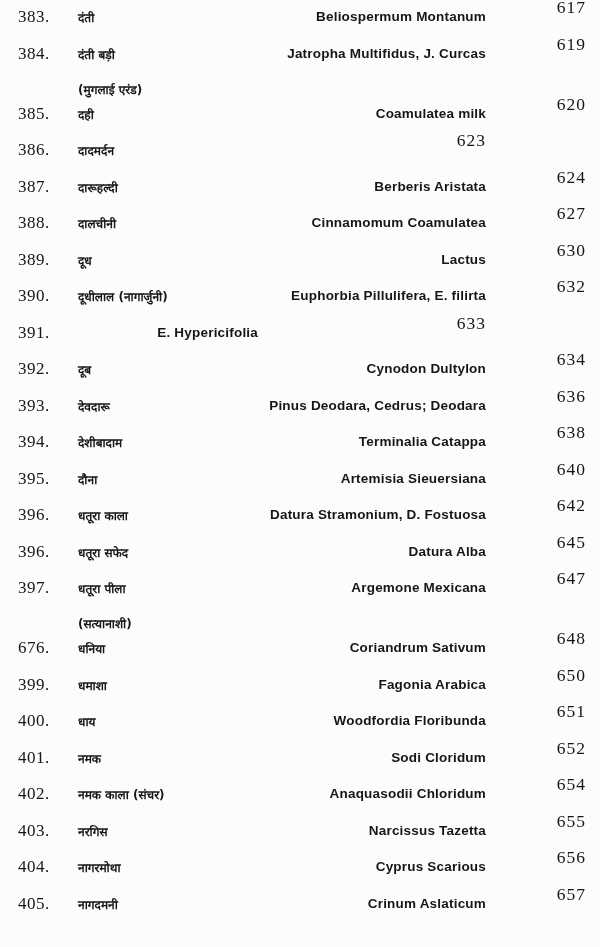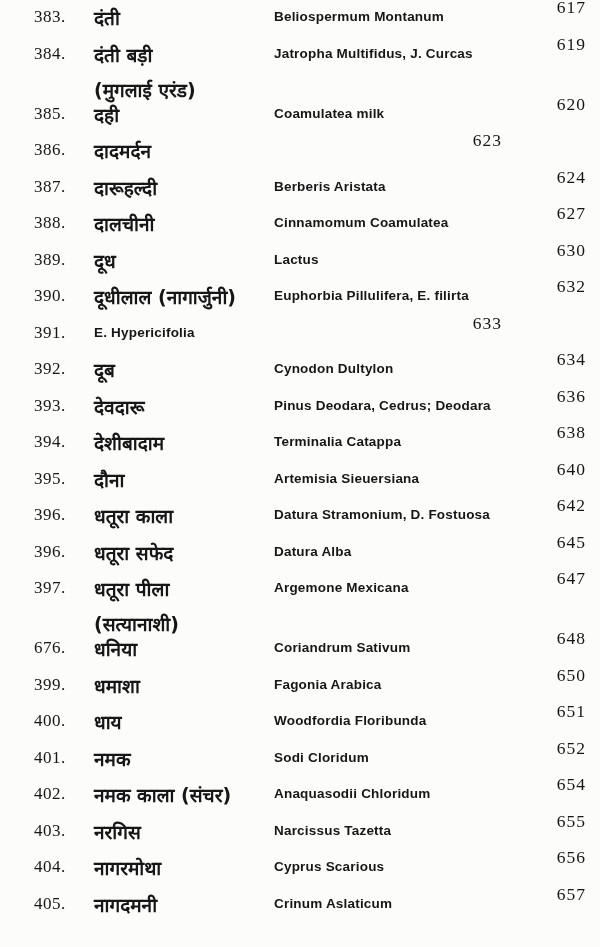--- a/index.html
+++ b/index.html
@@ -10,49 +10,50 @@
     width: 600px;
     height: 947px;
     background: #fcfcfb;
     color: #161616;
     overflow: hidden;
   }
   .scan-page {
     box-sizing: border-box;
     width: 600px;
     height: 947px;
-    padding: 5px 14px 0 34px;
+    padding: 5px 14px 0 18px;
   }
   .entry-row {
     display: grid;
     grid-template-columns: 60px 180px 228px 1fr;
     align-items: start;
     min-height: 36.5px;
   }
   .serial {
     font-family: "Liberation Serif", serif;
     font-size: 17px;
     letter-spacing: 0.5px;
     padding-top: 2px;
   }
   .hindi {
     font-family: "DejaVu Sans", sans-serif;
-    font-size: 19px;
+    font-size: 12px;
     font-weight: bold;
     line-height: 35px;
   }
   .hindi .line1 { display: block; line-height: 24px; padding-top: 1px; }
   .hindi .line2 { display: block; line-height: 24px; padding-top: 11px; }
   .hindi .line2:empty { display: none; }
   .latin {
     font-family: "Liberation Sans", sans-serif;
     font-size: 13.5px;
     font-weight: bold;
     letter-spacing: 0.2px;
     padding-top: 4px;
+    text-align: right;
   }
   .page-num {
     font-family: "Liberation Serif", serif;
     font-size: 17.5px;
     text-align: right;
     transform: translateY(-8px);
     letter-spacing: 1px;
   }
 </style>
 </head>

